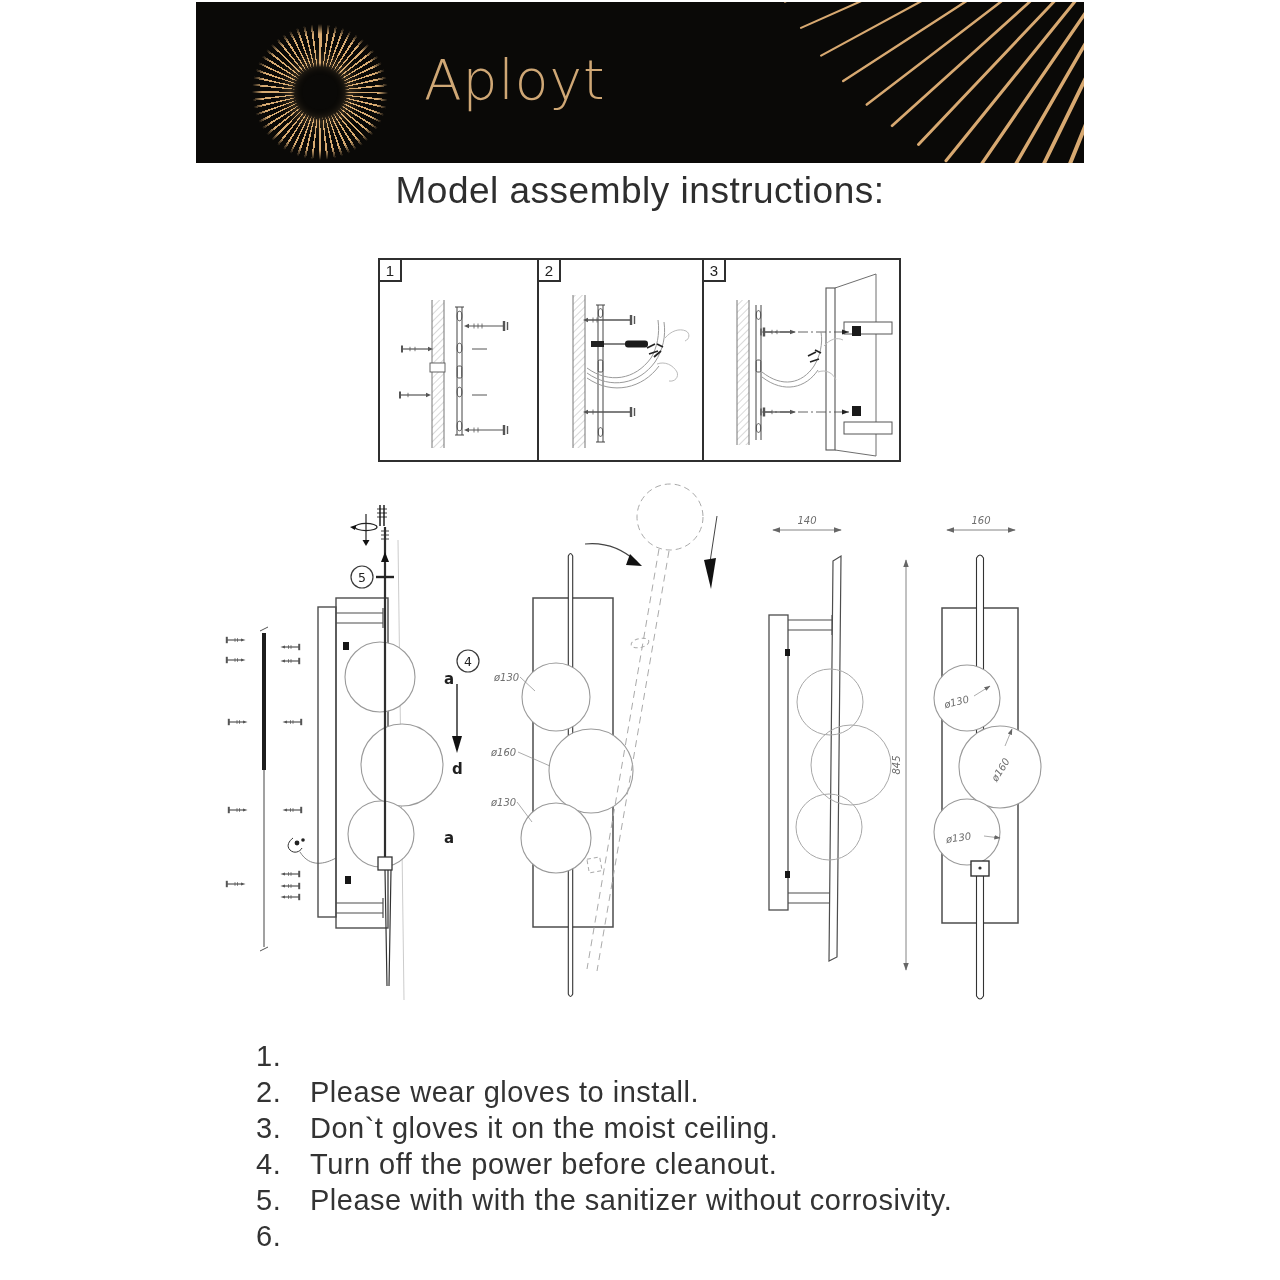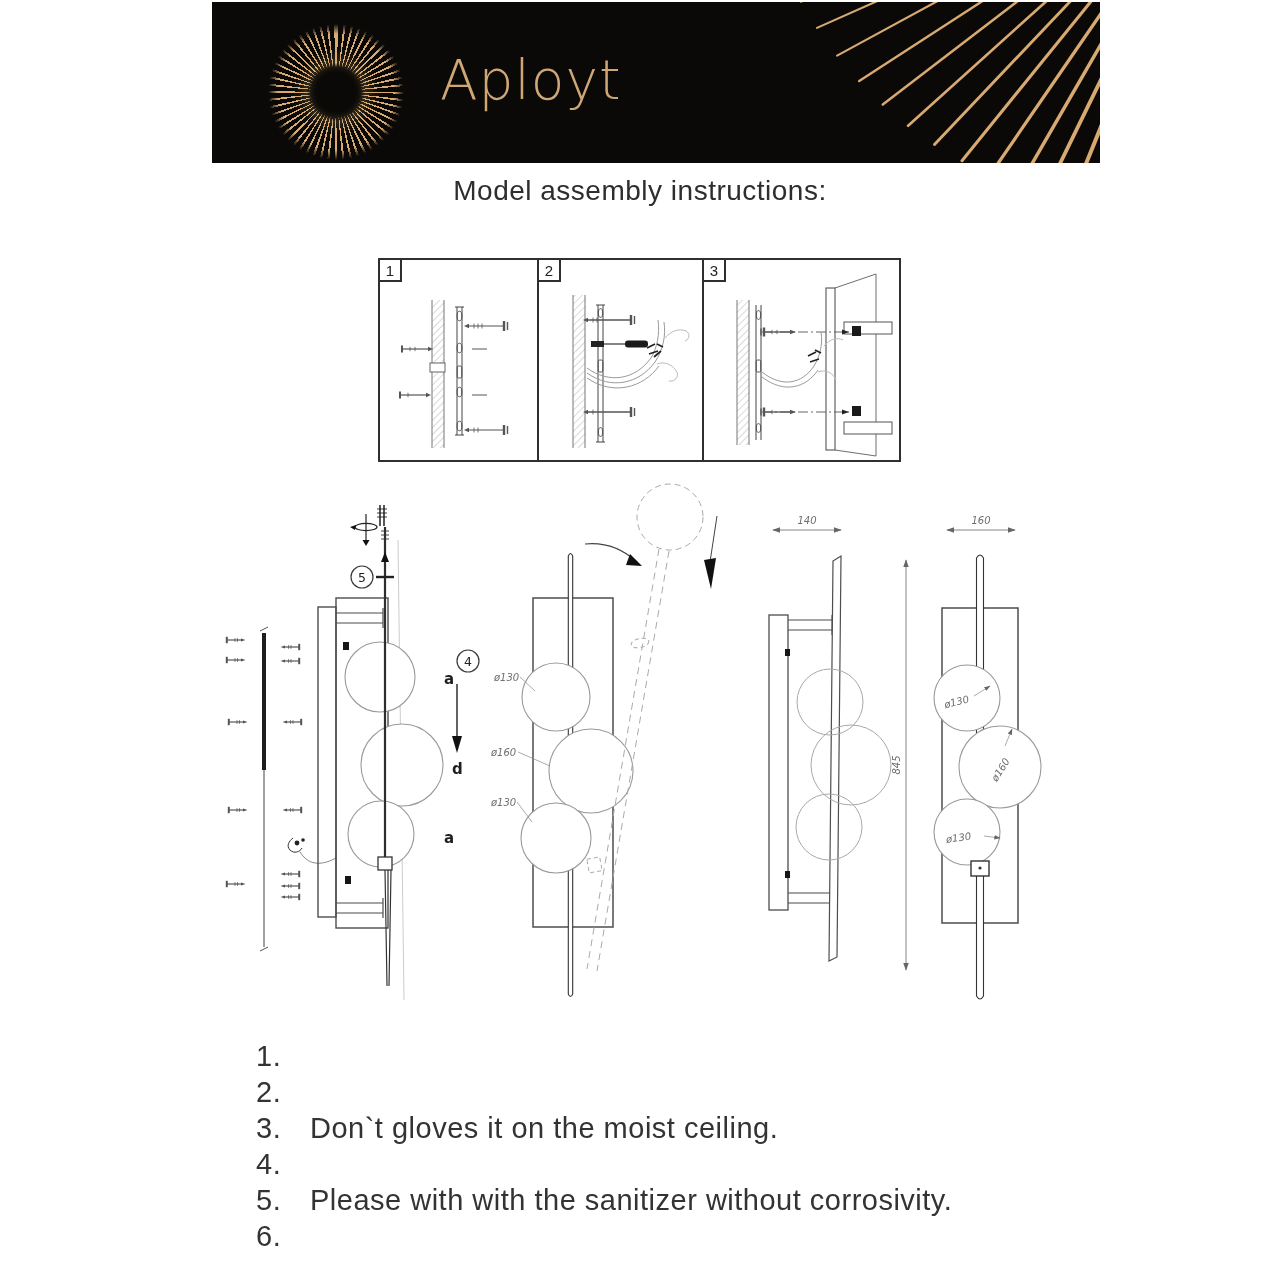--- a/index.html
+++ b/index.html
@@ -1,32 +1,32 @@
 <!DOCTYPE html>
 <html><head>
 <meta charset="utf-8">
 <style>
   html,body{margin:0;padding:0;background:#ffffff;}
   body{width:1280px;height:1280px;position:relative;font-family:"Liberation Sans",sans-serif;overflow:hidden;}
 
   
-  .banner{position:absolute;left:212px;top:2px;width:888px;height:161px;background:#0a0907;overflow:hidden;}
+  .banner{position:absolute;left:196px;top:2px;width:888px;height:161px;background:#0a0907;overflow:hidden;}
   .sunburst{position:absolute;left:49px;top:15px;width:150px;height:150px;border-radius:50%;
     background:repeating-conic-gradient(#d8ab72 0deg 1.9deg, rgba(0,0,0,0) 1.9deg 6.4deg);
     -webkit-mask:radial-gradient(circle at 50% 50%, transparent 25px, #000 29px 58px, transparent 68px);
     mask:radial-gradient(circle at 50% 50%, transparent 25px, #000 29px 58px, transparent 68px);}
   .sun-core{position:absolute;left:95px;top:61px;width:58px;height:58px;border-radius:50%;
     box-shadow:0 0 16px 3px rgba(216,171,114,0.35), inset 0 0 8px 2px rgba(216,171,114,0.25);}
   .brand{position:absolute;left:228px;top:46px;font-size:55px;font-weight:300;letter-spacing:1px;
     color:#cfa775;font-family:"DejaVu Sans","Liberation Sans",sans-serif;}
   .rays{position:absolute;left:0;top:0;}
 
   
   .title-block{position:absolute;left:0;top:174px;width:1280px;text-align:center;color:#2e2e2e;}
-  .title-line{font-size:28px;line-height:33px;letter-spacing:0.5px;}
+  .title-line{font-size:37px;line-height:33px;letter-spacing:0.5px;}
 
   
   .panel{position:absolute;top:258px;height:204px;border:2px solid #2f2f2f;background:#fff;box-sizing:border-box;}
   .panel-num{position:absolute;left:-2px;top:-2px;width:24px;height:24px;border:2px solid #2f2f2f;
     box-sizing:border-box;display:flex;align-items:center;justify-content:center;
     font-size:15px;color:#222;background:#fff;}
   .panel svg{position:absolute;left:0;top:0;}
 
   
   .main-drawing{position:absolute;left:200px;top:470px;}
@@ -376,27 +376,29 @@
     <line x1="984" y1="836" x2="1000" y2="838" stroke="#888" stroke-width="0.7" marker-end="url(#arr)"></line>
   </g>
 </svg>
 
 <div class="instructions">
   <div class="inst-row">
     <span class="inst-num">1.</span>
   </div>
   <div class="inst-row">
     <span class="inst-num">2.</span>
+    <span class="inst-text">Please wear gloves to install.</span>
   </div>
   <div class="inst-row">
     <span class="inst-num">3.</span>
     <span class="inst-text">Don`t gloves it on the moist ceiling.</span>
   </div>
   <div class="inst-row">
     <span class="inst-num">4.</span>
+    <span class="inst-text">Turn off the power before cleanout.</span>
   </div>
   <div class="inst-row">
     <span class="inst-num">5.</span>
     <span class="inst-text">Please with with the sanitizer without corrosivity.</span>
   </div>
   <div class="inst-row">
     <span class="inst-num">6.</span>
   </div>
 </div>
 

